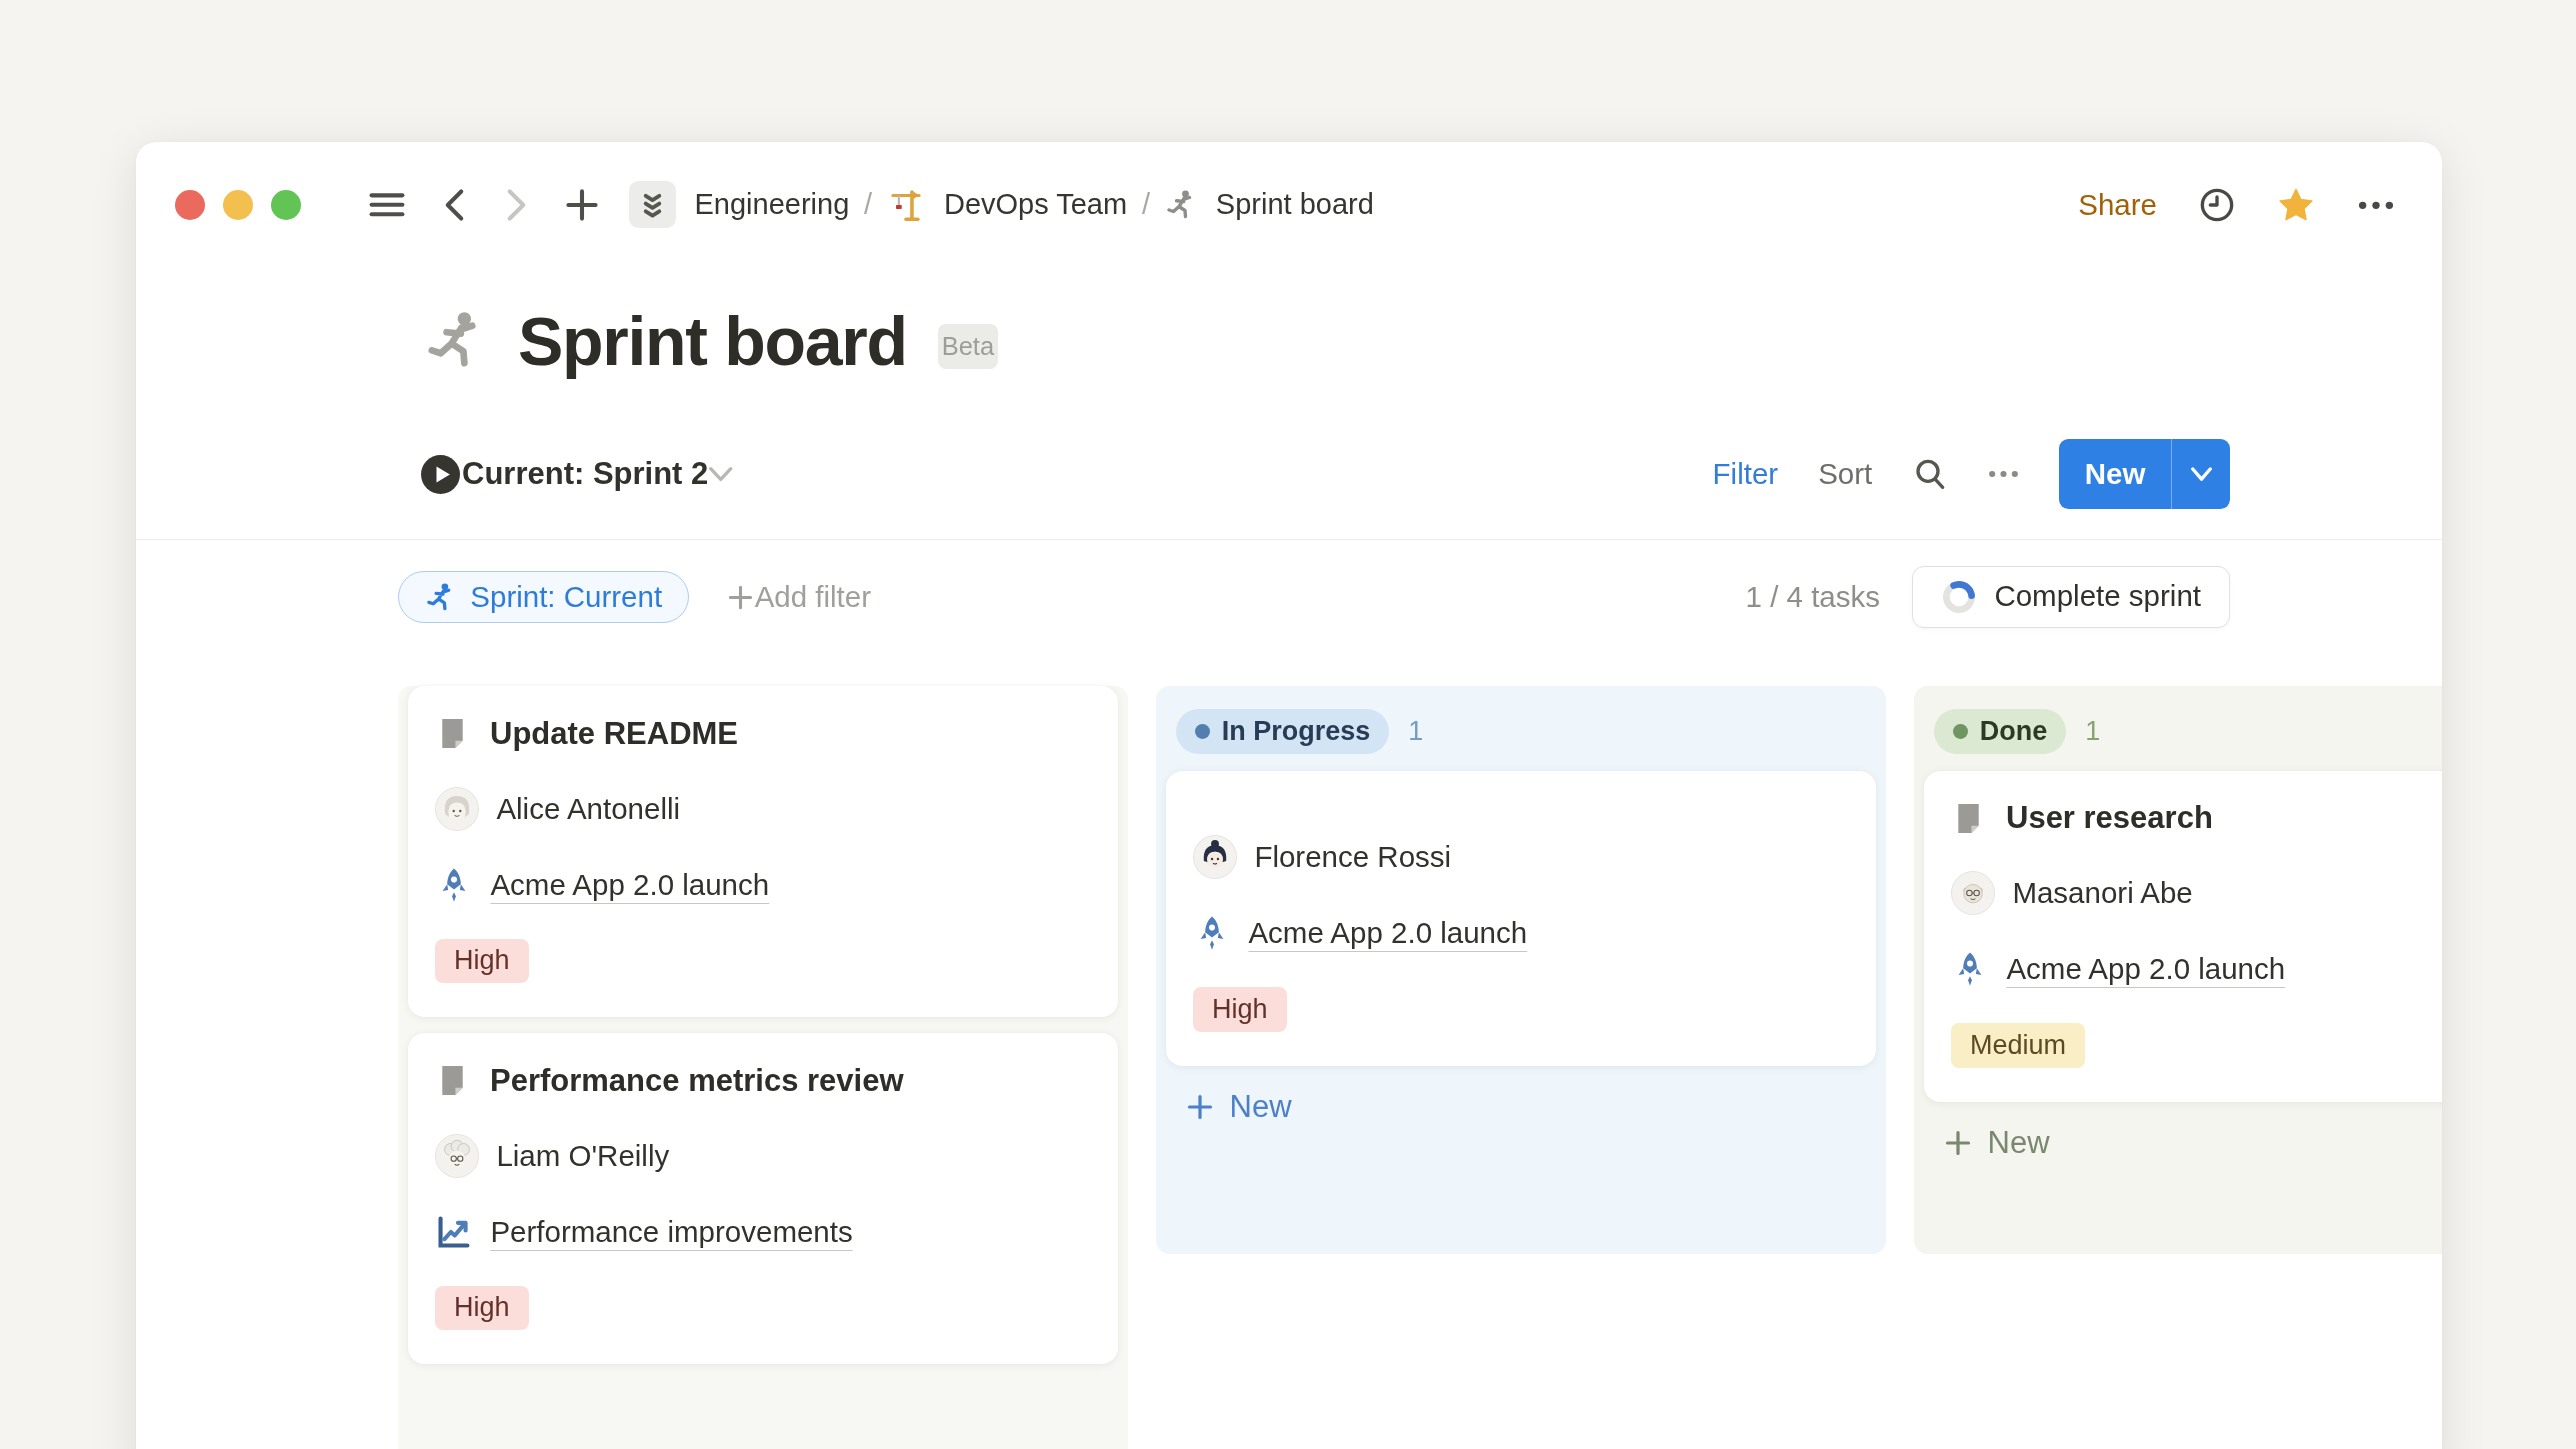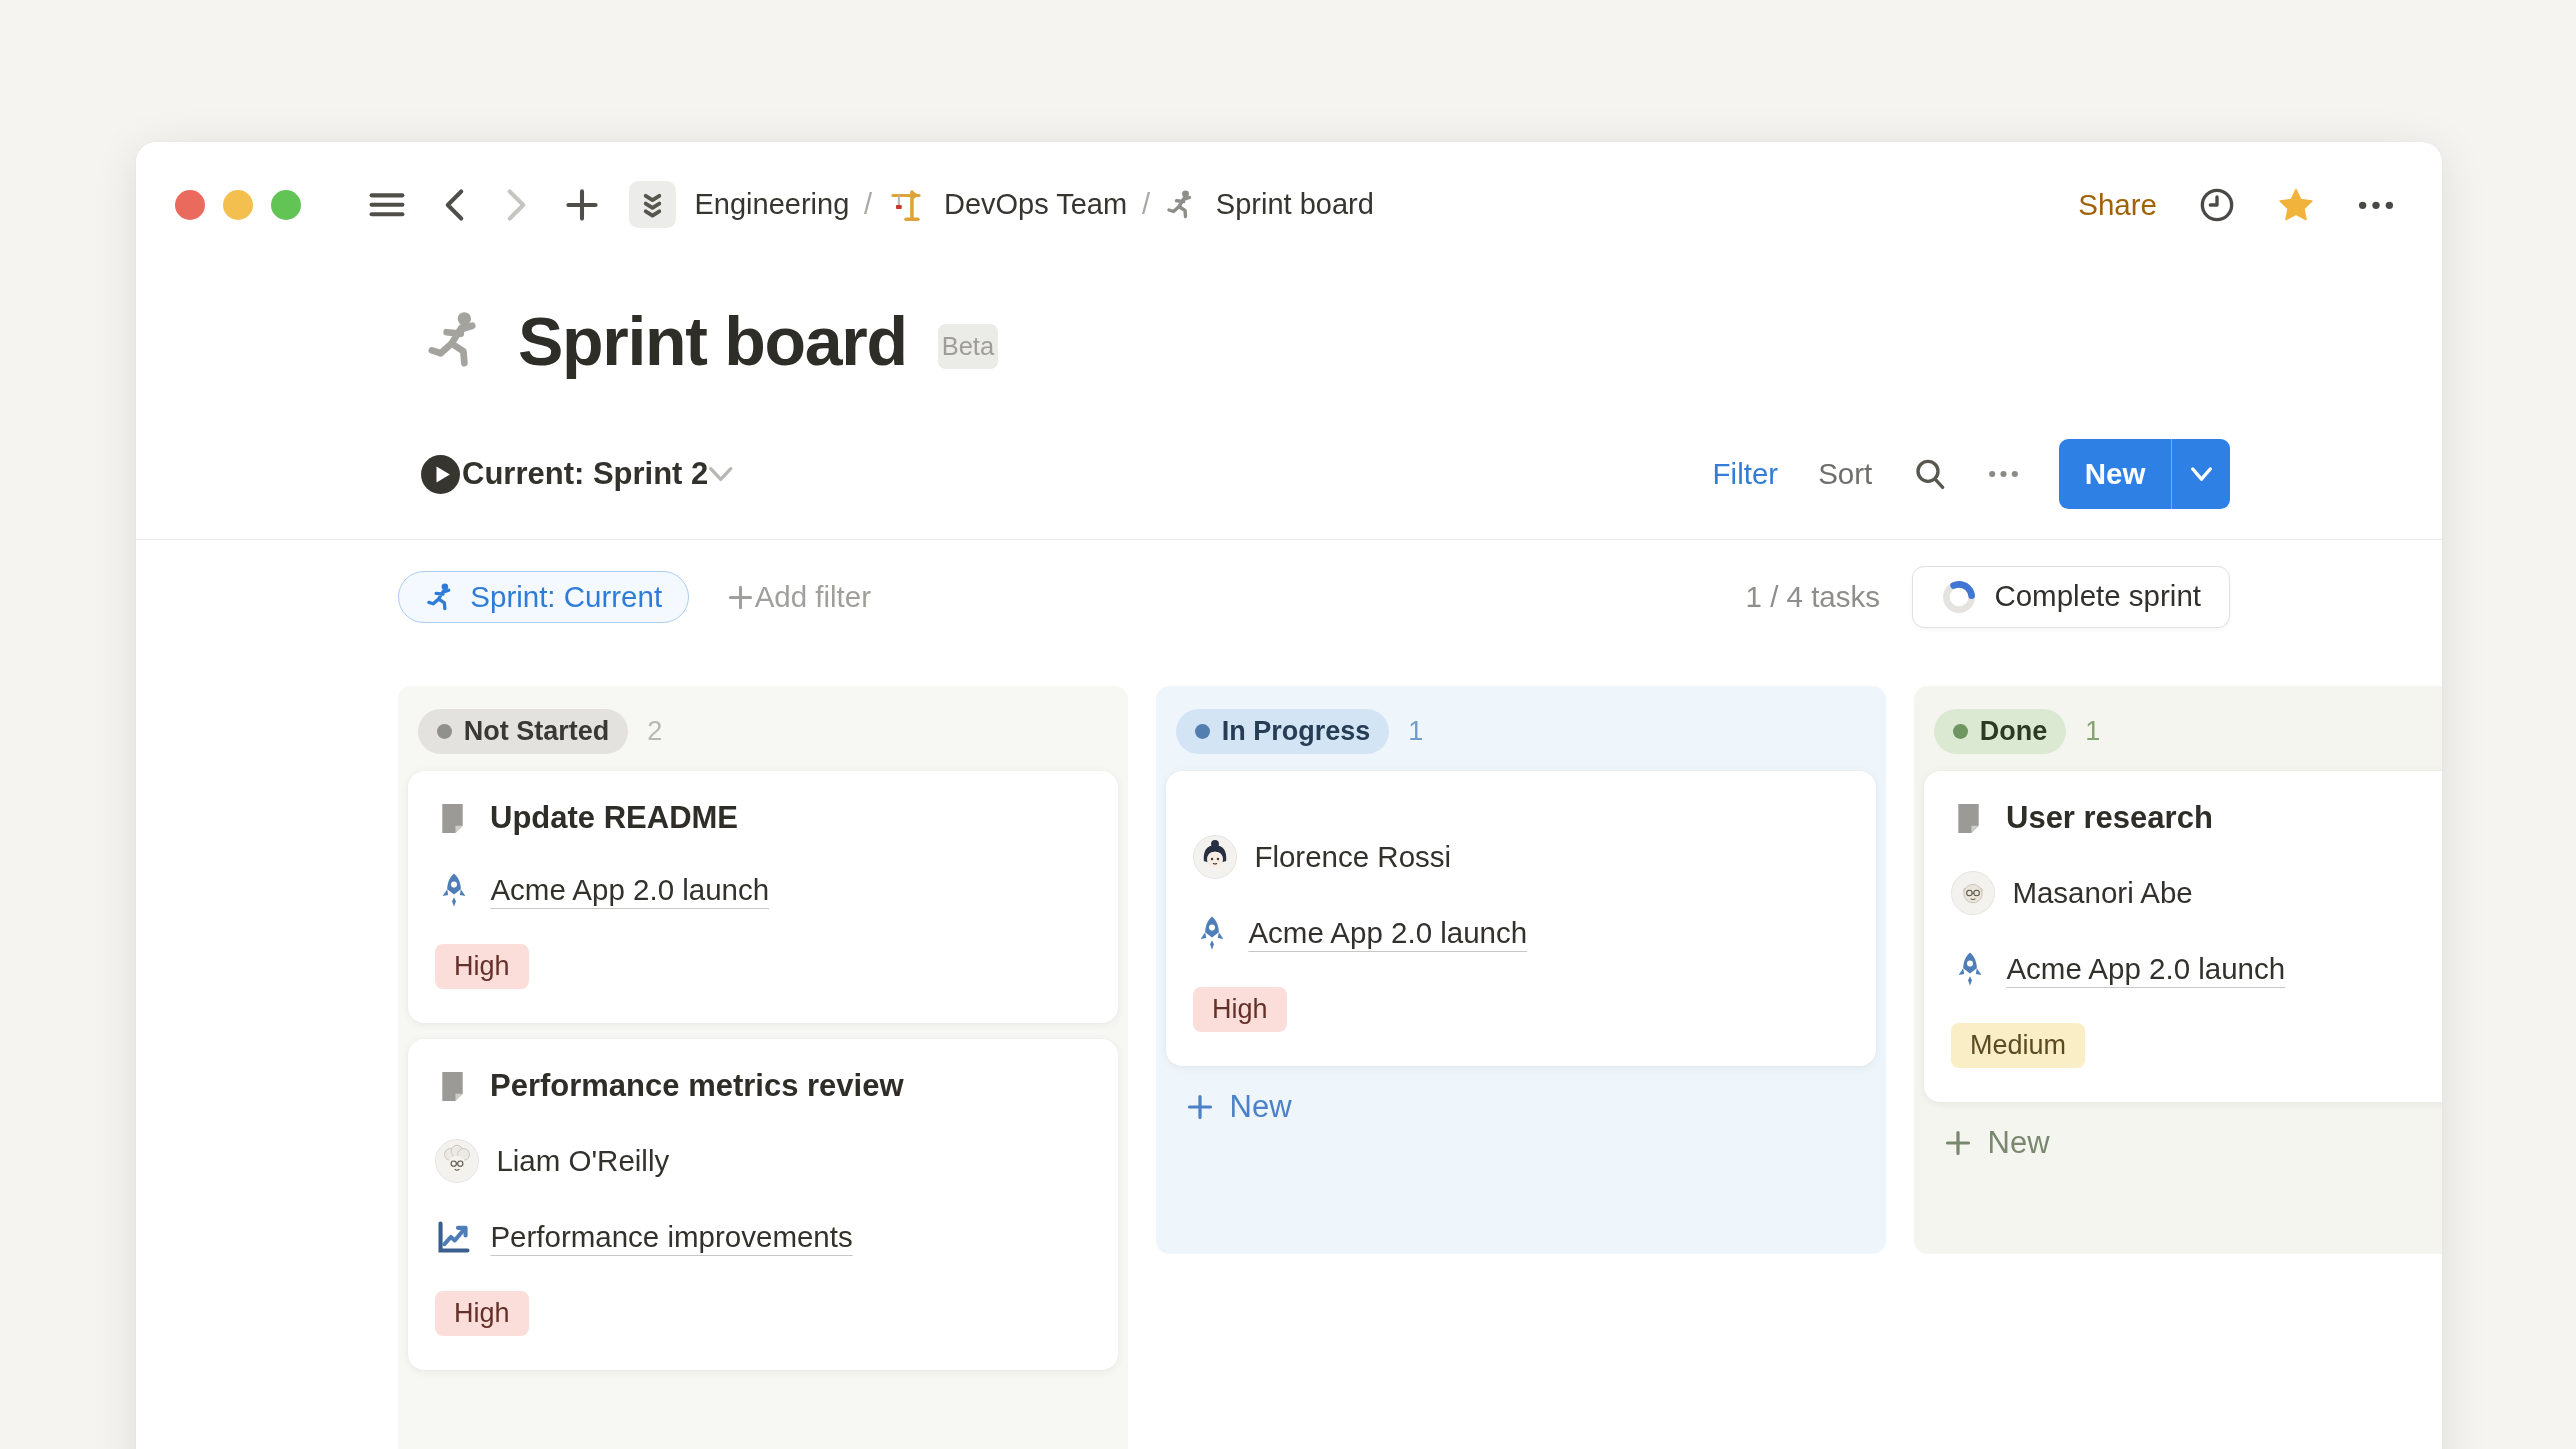--- a/index.html
+++ b/index.html
@@ -298,36 +298,42 @@
           </svg>
         </span>
         <span>Complete sprint</span>
       </div>
     </div>
   </div>
 
   <div class="board">
 
     <div class="column col-notstarted">
-      <div class="col-header">
-        <span class="status-pill pill-ns">
-          <span class="dot dot-ns"></span>
-          <span>Not Started</span>
-        </span>
-        <span class="col-count count-ns">2</span>
-      </div>
       <div class="cards">
         <div class="card">
           <div class="card-title">
             <span class="icon">
               <svg width="35" height="35" viewBox="0 0 24 24">
                   <use href="#i-page"></use>
                 </svg>
             </span>
             <span>Update README</span>
+          </div>
+          <div class="card-row">
+            <span class="avatar">
+              <svg width="42" height="42" viewBox="0 0 64 64">
+                <circle cx="32" cy="32" r="32" fill="#f4f2ee"></circle>
+                <path d="M14 40 Q10 12 32 12 Q54 12 50 40 L44 44 Q48 22 32 22 Q16 22 20 44 Z" fill="#d8d3cb"></path>
+                <circle cx="32" cy="36" r="13" fill="#f6f2ec"></circle>
+                <circle cx="27" cy="35" r="1.8" fill="#57554f"></circle>
+                  <circle cx="37" cy="35" r="1.8" fill="#57554f"></circle>
+                <path d="M29 42 Q32 44 35 42" stroke="#57554f" stroke-width="1.6" fill="none" stroke-linecap="round"></path>
+              </svg>
+            </span>
+            <span>Alice Antonelli</span>
           </div>
           <div class="card-row">
             <span class="icon">
               <svg width="38" height="38" viewBox="0 0 24 24">
                   <use href="#i-rocket"></use>
                 </svg>
             </span>
             <span class="project-link">Acme App 2.0 launch</span>
           </div>
           <span class="badge badge-red">High</span>

